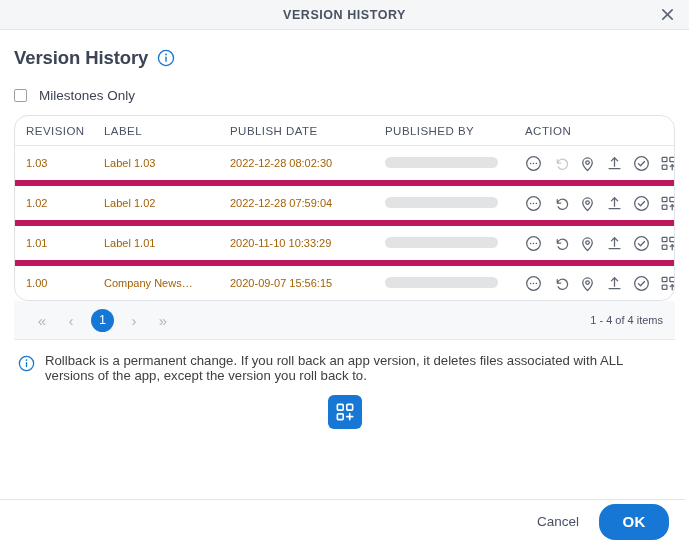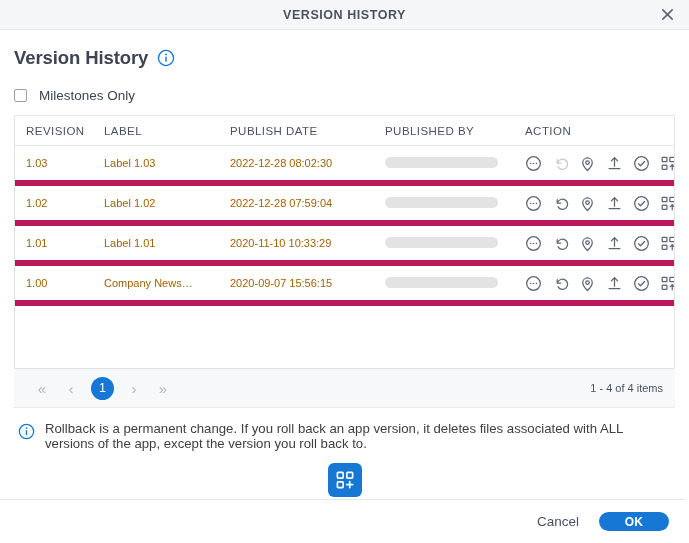--- a/index.html
+++ b/index.html
@@ -89,23 +89,23 @@
     box-sizing: border-box;
   }
   .checkbox-label {
     font-size: 13.5px;
     color: #3d4454;
   }
 
   
   .grid-wrap {
     border: 1px solid #dfe2e6;
-    border-radius: 1px;
+    border-radius: 14px;
     background: #fff;
-    height: 254px;
+    height: 186px;
     box-sizing: border-box;
     overflow: hidden;
   }
   table.grid {
     width: 100%;
     border-collapse: collapse;
     table-layout: fixed;
   }
   table.grid th {
     text-align: left;
@@ -245,25 +245,25 @@
     color: #4a5163;
     cursor: pointer;
     padding: 6px 4px;
   }
   .btn-ok {
     background: #1678d4;
     border: none;
     border-radius: 16px;
     color: #fff;
     font-family: inherit;
-    font-size: 12px;
+    font-size: 15px;
     font-weight: bold;
     letter-spacing: .3px;
     width: 70px;
-    height: 19px;
+    height: 36px;
     cursor: pointer;
   }
 </style>
 </head>
 <body>
 
 <div class="titlebar">
   <span class="titlebar-text">VERSION HISTORY</span>
   <span class="close-btn">
     <svg width="15" height="15" viewBox="0 0 16 16" fill="none" stroke="#5d6573" stroke-width="1.7" stroke-linecap="round">

